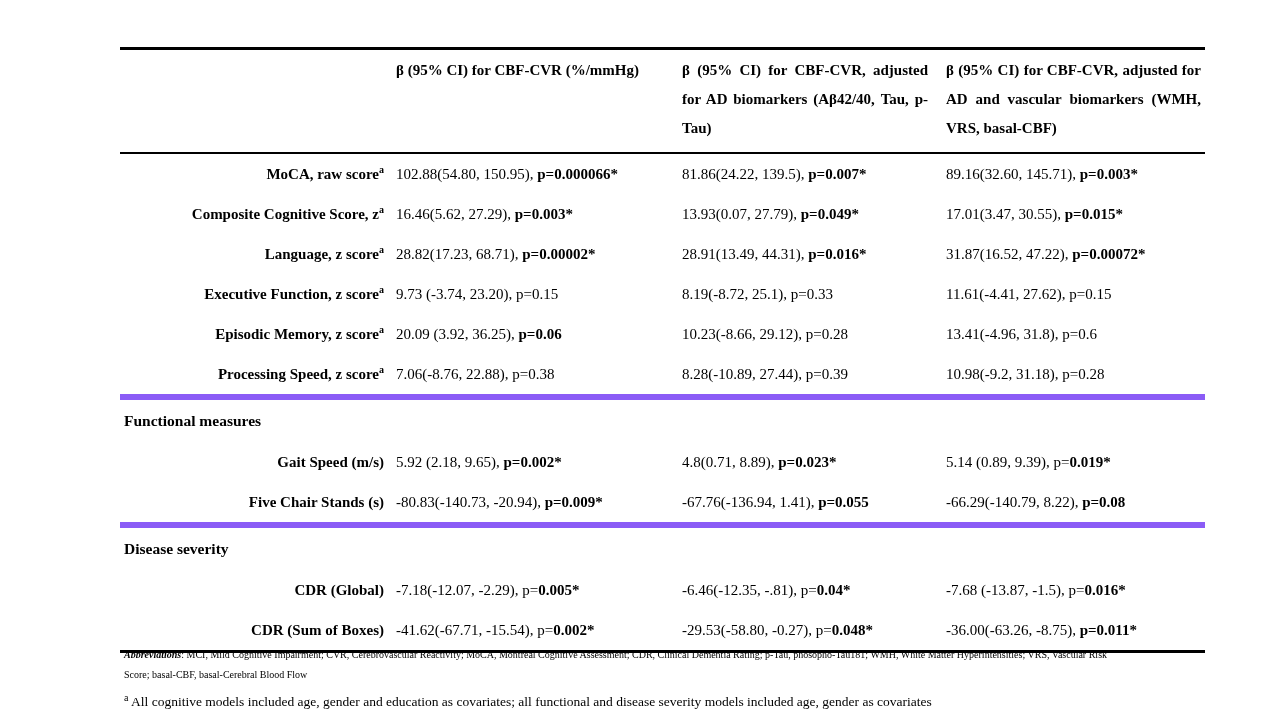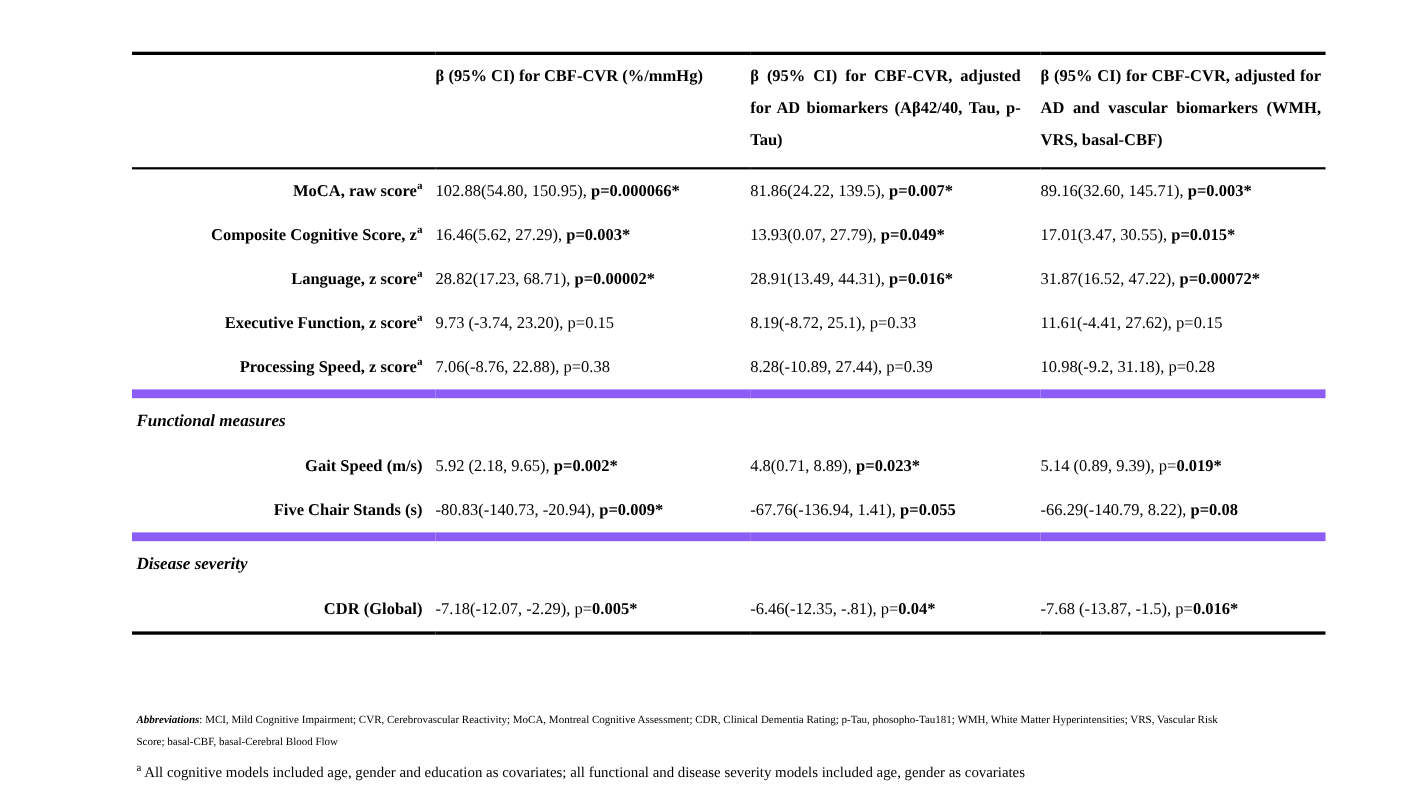--- a/index.html
+++ b/index.html
@@ -20,22 +20,22 @@
     padding:6px 18px 9px 0;height:84px;
     border-bottom:2px solid #000;
   }
   th:last-child{padding-right:4px;}
   td{
     font-size:15px;height:40px;vertical-align:middle;
     padding:0 12px 0 0;line-height:18px;
   }
   td.lbl{font-weight:bold;padding-left:4px;text-align:right;}
   tr.section td{
-    height:42px;font-weight:bold;font-style:italic;font-size:15.5px;
-    border-top:8px solid #8b5cf6;padding-left:4px;
+    height:42px;font-weight:bold;font-size:15.5px;
+    border-top:6px solid #8b5cf6;padding-left:4px;
   }
   td b{font-weight:bold;}
   sup{font-size:10px;line-height:0;}
   .footnotes{
     position:absolute;left:124px;top:645px;width:1000px;
     font-size:10px;line-height:20px;
   }
   .footnote-covariates{
     position:absolute;left:124px;top:692px;width:1010px;
     font-size:13.5px;line-height:19px;
@@ -79,20 +79,26 @@
       <td><span>28.91(13.49, 44.31), </span><b>p=0.016*</b></td>
       <td><span>31.87(16.52, 47.22), </span><b>p=0.00072*</b></td>
     </tr>
     <tr>
       <td class="lbl"><span>Executive Function, z score</span><sup>a</sup></td>
       <td><span>9.73 (-3.74, 23.20), p=0.15</span><b></b></td>
       <td><span>8.19(-8.72, 25.1), p=0.33</span><b></b></td>
       <td><span>11.61(-4.41, 27.62), p=0.15</span><b></b></td>
     </tr>
     <tr>
+      <td class="lbl"><span>Episodic Memory, z score</span><sup>a</sup></td>
+      <td><span>20.09 (3.92, 36.25), </span><b>p=0.06</b></td>
+      <td><span>10.23(-8.66, 29.12), p=0.28</span><b></b></td>
+      <td><span>13.41(-4.96, 31.8), p=0.6</span><b></b></td>
+    </tr>
+    <tr>
       <td class="lbl"><span>Processing Speed, z score</span><sup>a</sup></td>
       <td><span>7.06(-8.76, 22.88), p=0.38</span><b></b></td>
       <td><span>8.28(-10.89, 27.44), p=0.39</span><b></b></td>
       <td><span>10.98(-9.2, 31.18), p=0.28</span><b></b></td>
     </tr>
     <tr class="section">
       <td colspan="4">Functional measures</td>
     </tr>
     <tr>
       <td class="lbl"><span>Gait Speed (m/s)</span><sup></sup></td>
@@ -108,20 +114,26 @@
     </tr>
     <tr class="section">
       <td colspan="4">Disease severity</td>
     </tr>
     <tr>
       <td class="lbl"><span>CDR (Global)</span><sup></sup></td>
       <td><span>-7.18(-12.07, -2.29), p=</span><b>0.005*</b></td>
       <td><span>-6.46(-12.35, -.81), p=</span><b>0.04*</b></td>
       <td><span>-7.68 (-13.87, -1.5), p=</span><b>0.016*</b></td>
     </tr>
+    <tr>
+      <td class="lbl"><span>CDR (Sum of Boxes)</span><sup></sup></td>
+      <td><span>-41.62(-67.71, -15.54), p=</span><b>0.002*</b></td>
+      <td><span>-29.53(-58.80, -0.27), p=</span><b>0.048*</b></td>
+      <td><span>-36.00(-63.26, -8.75), </span><b>p=0.011*</b></td>
+    </tr>
   </tbody>
 </table>
 
 <div class="footnotes">
   <span class="abbr-label">Abbreviations</span><span>: MCI, Mild Cognitive Impairment; CVR, Cerebrovascular Reactivity; MoCA, Montreal Cognitive Assessment; CDR, Clinical Dementia Rating; p-Tau, phosopho-Tau181; WMH, White Matter Hyperintensities; VRS, Vascular Risk Score; basal-CBF, basal-Cerebral Blood Flow</span>
 </div>
 
 <div class="footnote-covariates">
   <sup>a</sup><span> All cognitive models included age, gender and education as covariates; all functional and disease severity models included age, gender as covariates</span>
 </div>

